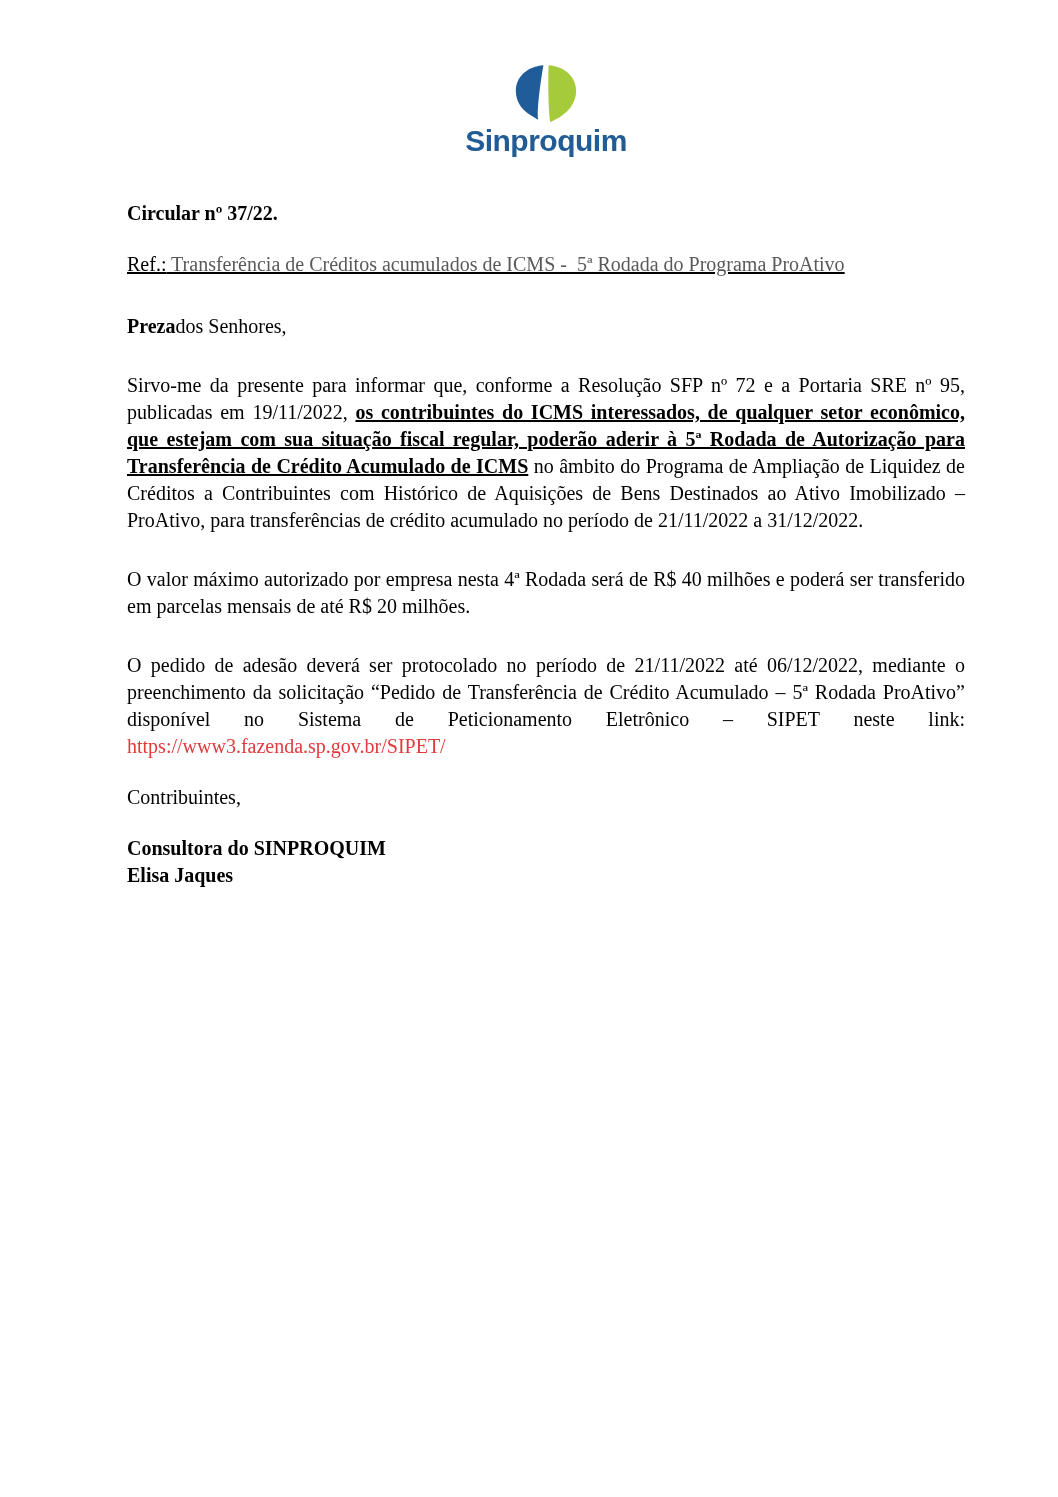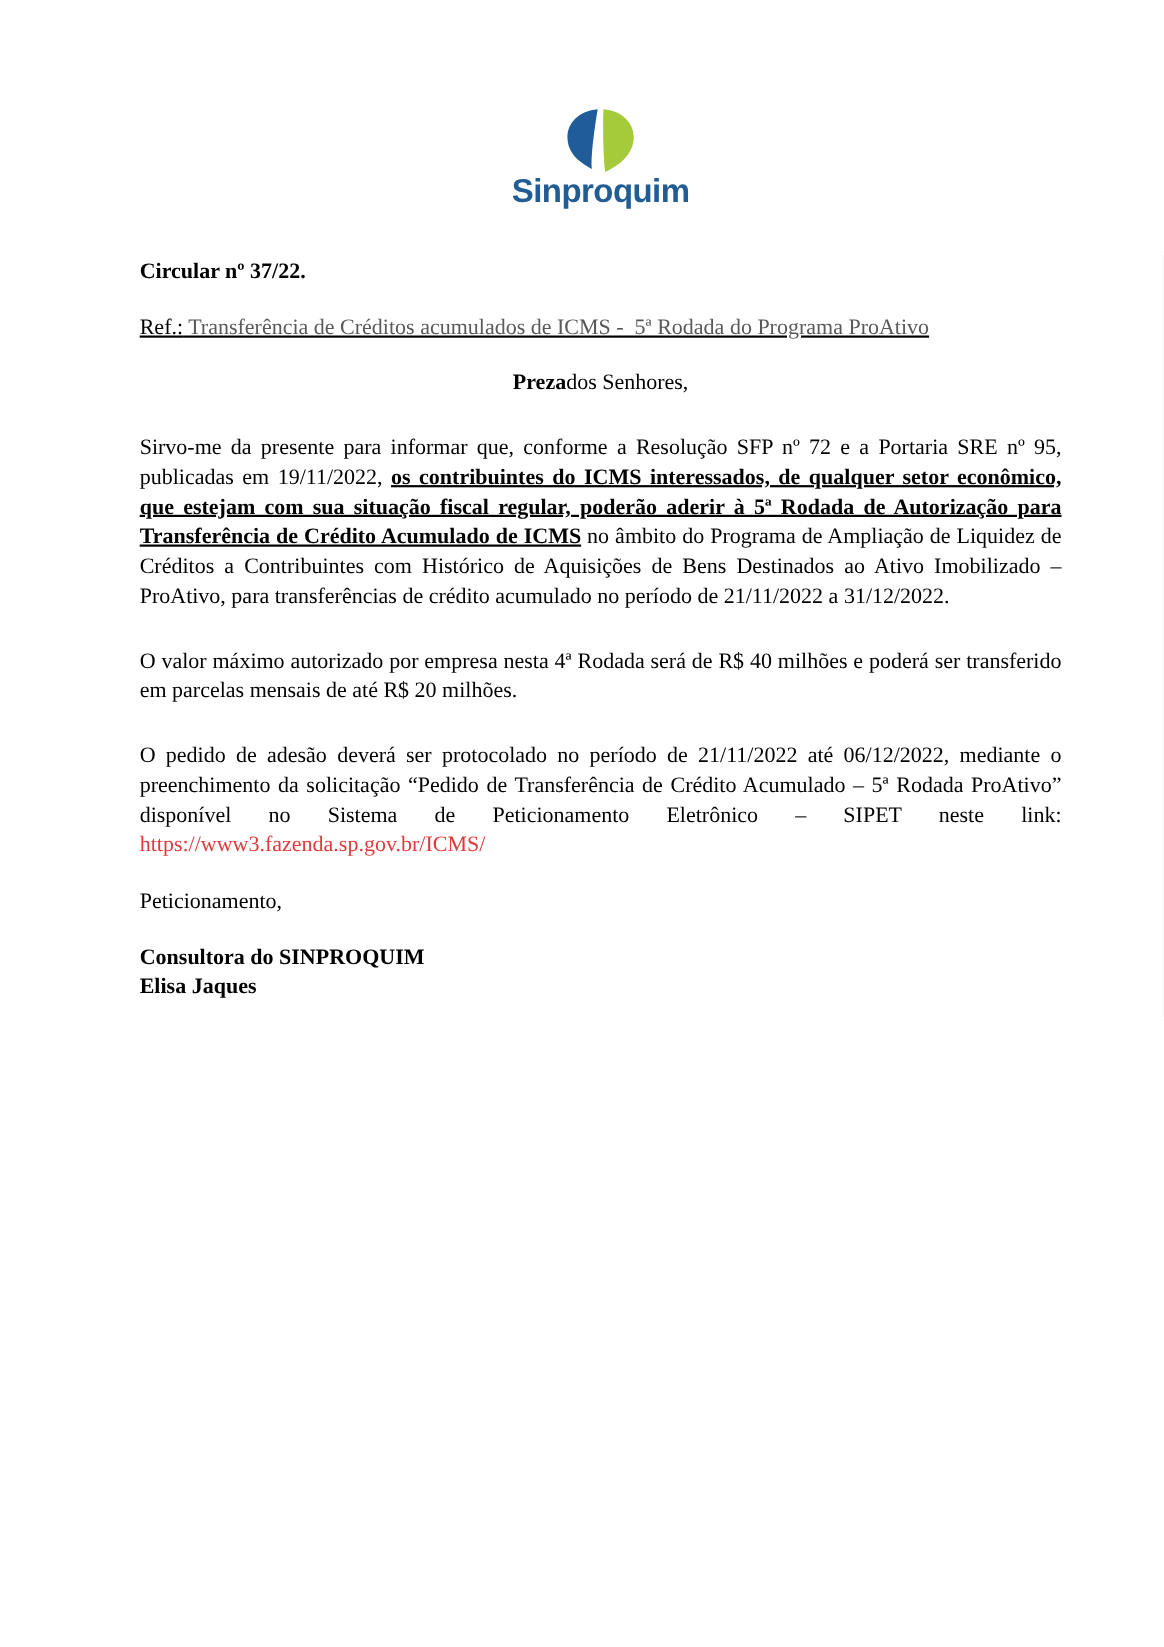--- a/index.html
+++ b/index.html
@@ -11,21 +11,21 @@
     background: var(--page-bg, #ffffff);
     box-sizing: border-box;
     padding: 0 93px 0 127px;
     font-family: "Liberation Serif", "DejaVu Serif", serif;
     font-size: 20px;
     line-height: 27px;
     color: var(--text-black, #000000);
     overflow: hidden;
   }
   
-  .logo-block { padding-top: 98px; text-align: center; }
+  .logo-block { padding-top: 64px; text-align: center; }
   .logo-mark { display: block; margin: 0 auto; width: 66px; height: 59px; }
   .petal-left  { fill: var(--petal-blue, #1f5c99); }
   .petal-right { fill: var(--petal-green, #a5ca3a); }
   .wordmark {
     display: block;
     margin-top: 3px;
     font-family: "Liberation Sans", "DejaVu Sans", sans-serif;
     font-weight: 700;
     font-size: 30px;
     line-height: 30px;
@@ -35,21 +35,21 @@
   
   .dateline-block { margin-top: 44px; font-weight: 700; }
   .dateline-block div { white-space: nowrap; }
   .ref-line {
     margin-top: 24px;
     font-weight: 400;
     text-decoration: underline;
     white-space: pre-wrap;
   }
   .ref-text { color: var(--ref-gray, #595959); }
-  .salutation { margin-top: 23px; text-align: center; }
+  .salutation { margin-top: 35px; }
   .salutation .b { font-weight: 700; }
   .para { margin-top: 32px; text-align: justify; }
   .bu { font-weight: 700; text-decoration: underline; }
   .doc-link { color: var(--link-red, #e03a3c); text-decoration: none; cursor: pointer; }
   .closing { margin-top: 24px; }
   .signature-block { margin-top: 24px; font-weight: 700; }
   .signature-block div { white-space: nowrap; }
 </style>
 </head>
 <body>
@@ -70,22 +70,22 @@
 
   <div class="ref-line"><span>Ref.:</span><span class="ref-text"> Transferência de Créditos acumulados de ICMS -  5ª Rodada do Programa ProAtivo</span></div>
 
   <div class="salutation"><span class="b">Preza</span><span>dos Senhores,</span></div>
 
   <p class="para"><span>Sirvo-me da presente para informar que, conforme a Resolução SFP nº 72 e a Portaria SRE nº 95, publicadas em 19/11/2022, </span><span class="bu">os contribuintes do ICMS interessados, de qualquer setor econômico, que estejam com sua situação fiscal regular, poderão aderir à 5ª Rodada de Autorização para Transferência de Crédito Acumulado de ICMS</span><span> no âmbito do Programa de Ampliação de Liquidez de Créditos a Contribuintes com Histórico de Aquisições de Bens Destinados ao Ativo Imobilizado – ProAtivo, para transferências de crédito acumulado no período de 21/11/2022 a 31/12/2022.</span></p>
 
 
   <p class="para">O valor máximo autorizado por empresa nesta 4ª Rodada será de R$ 40 milhões e poderá ser transferido em parcelas mensais de até R$ 20 milhões.</p>
 
-  <p class="para"><span>O pedido de adesão deverá ser protocolado no período de 21/11/2022 até 06/12/2022, mediante o preenchimento da solicitação “Pedido de Transferência de Crédito Acumulado – 5ª Rodada ProAtivo” disponível no Sistema de Peticionamento Eletrônico – SIPET neste link: </span><a class="doc-link">https://www3.fazenda.sp.gov.br/ICMS/</a></p>
+  <p class="para"><span>O pedido de adesão deverá ser protocolado no período de 21/11/2022 até 06/12/2022, mediante o preenchimento da solicitação “Pedido de Transferência de Crédito Acumulado – 5ª Rodada ProAtivo” disponível no Sistema de Peticionamento Eletrônico – SIPET neste link: </span><a class="doc-link">https://www3.fazenda.sp.gov.br/SIPET/</a></p>
 
-  <div class="closing">Peticionamento,</div>
+  <div class="closing">Contribuintes,</div>
 
   <div class="signature-block">
     <div>Consultora do SINPROQUIM</div>
     <div>Elisa Jaques</div>
   </div>
 
 </div>
 
 </body></html>

